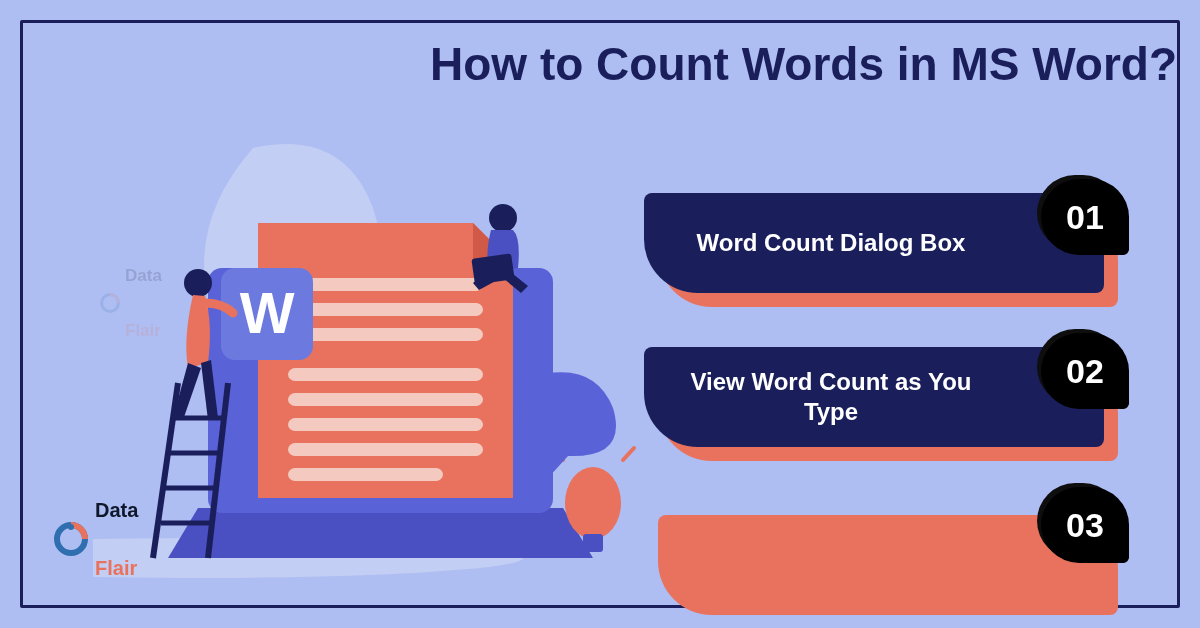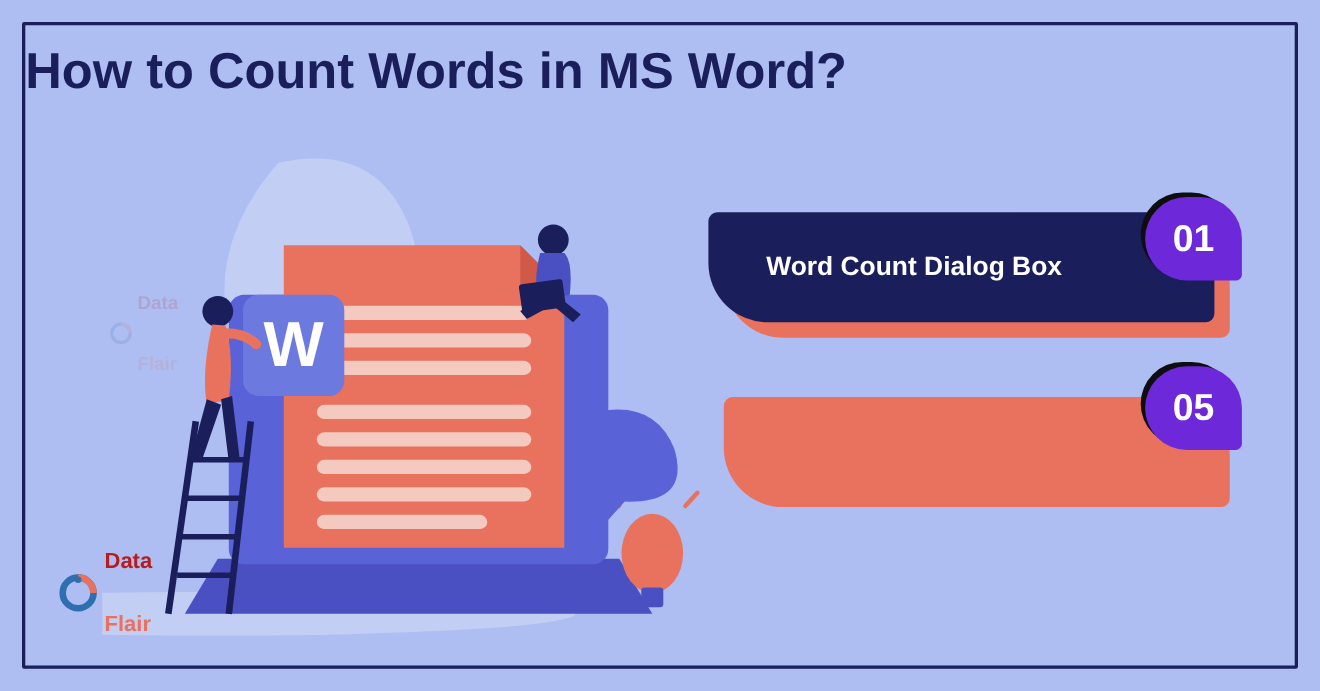--- a/index.html
+++ b/index.html
@@ -11,21 +11,21 @@
       position: relative;
       overflow: hidden;
     }
     .frame {
       position: absolute;
       top: 20px; left: 20px; right: 20px; bottom: 20px;
       border: 3px solid #1a1f5c;
       border-radius: 2px;
     }
     .title {
-      text-align: left;
+      text-align: right;
       font-size: 46px;
       font-weight: 800;
       color: #1a1f5c;
       margin-top: 14px;
     }
     .illustration {
       position: absolute;
       left: 70px;
       top: 115px;
       width: 560px;
@@ -74,21 +74,21 @@
       position: absolute;
       right: 18px; top: -18px;
       width: 84px; height: 76px;
       background: #0e0e0e;
       border-radius: 40px 40px 6px 40px;
     }
     .badge {
       position: absolute;
       right: 10px; top: -14px;
       width: 88px; height: 76px;
-      background: #6d28d9;
+      background: #000000;
       border-radius: 40px 40px 6px 40px;
       display: flex;
       align-items: center;
       justify-content: center;
     }
     .badge-num {
       color: #ffffff;
       font-size: 34px;
       font-weight: 800;
     }
@@ -97,21 +97,21 @@
       left: 28px;
       bottom: 28px;
       display: flex;
       align-items: center;
       gap: 4px;
     }
     .logo-text {
       display: flex; flex-direction: column; line-height: 0.9;
       font-weight: 700; font-size: 20px;
     }
-    .logo-data { color: #b91c1c; }
+    .logo-data { color: #0f172a; }
     .logo-flair { color: #e8725d; margin-top: 40px; }
     .watermark {
       position: absolute;
       opacity: 0.15;
       display: flex;
       align-items: center;
       gap: 3px;
       font-weight: 700;
       font-size: 17px;
     }
@@ -191,26 +191,36 @@
       <div class="card-shadow"></div>
       <div class="card">
         <div class="card-text">Word Count Dialog Box</div>
       </div>
       <div class="badge-shadow"></div>
       <div class="badge">
         <span class="badge-num">01</span>
       </div>
     </div>
 
+    <div class="list-item">
+      <div class="card-shadow"></div>
+      <div class="card">
+        <div class="card-text">View Word Count as You Type</div>
+      </div>
+      <div class="badge-shadow"></div>
+      <div class="badge">
+        <span class="badge-num">02</span>
+      </div>
+    </div>
 
     <div class="list-item">
       <div class="card-shadow"></div>
       <div class="badge-shadow"></div>
       <div class="badge">
-        <span class="badge-num">05</span>
+        <span class="badge-num">03</span>
       </div>
     </div>
   </div>
 
   <div class="logo">
     <svg width="40" height="40" viewBox="0 0 40 40">
       <circle cx="20" cy="20" r="14" fill="none" stroke="#2f6fb0" stroke-width="6"></circle>
       <path d="M 20 6 A 14 14 0 0 1 34 20" stroke="#e8725d" stroke-width="6" fill="none"></path>
       <circle cx="20" cy="8" r="3" fill="#2f6fb0"></circle>
     </svg>

